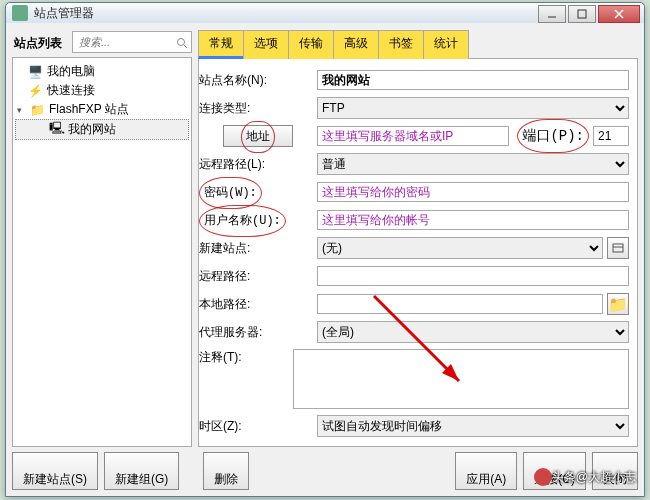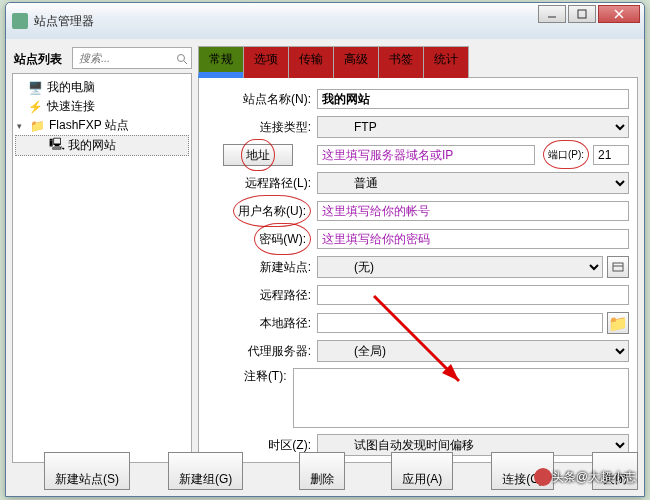--- a/index.html
+++ b/index.html
@@ -1,20 +1,20 @@
 <!DOCTYPE html>
 <html><head>
 <meta charset="utf-8">
 <style>
 * { box-sizing: border-box; margin: 0; padding: 0; font-family: "Microsoft YaHei", "SimSun", sans-serif; }
 body { background: #d4e4d4; width: 650px; height: 500px; overflow: hidden; position: relative; }
 
 .window { position: absolute; top: 2px; left: 5px; width: 640px; height: 495px; background: #f0f0f0; border: 1px solid #5a7a9a; border-radius: 5px 5px 0 0; box-shadow: 0 2px 8px rgba(0,0,0,.3); }
 
-.titlebar { height: 36px; background: linear-gradient(#fdfdfd,#e8eef5 45%,#d9e4ef); border-radius: 5px 5px 0 0; display: flex; align-items: center; padding: 0 6px; position: relative; }
+.titlebar { height: 20px; background: linear-gradient(#fdfdfd,#e8eef5 45%,#d9e4ef); border-radius: 5px 5px 0 0; display: flex; align-items: center; padding: 0 6px; position: relative; }
 .titlebar .icon { width: 16px; height: 16px; background: #6a8; border-radius: 2px; margin-right: 6px; }
 .titlebar .title { font-size: 12px; color: #222; }
 .winbtns { position: absolute; right: 4px; top: 2px; display: flex; gap: 2px; }
 .winbtn { width: 28px; height: 18px; border: 1px solid #888; background: linear-gradient(#f5f5f5,#d8d8d8); display: flex; align-items: center; justify-content: center; font-size: 11px; }
 .winbtn.close { width: 42px; background: linear-gradient(#e28a8a,#c94f4f); color: #fff; border-color: #a33; }
 .winbtn svg { width: 10px; height: 10px; }
 
 .body { display: flex; height: 430px; padding: 6px; gap: 6px; }
 
 .left { width: 180px; display: flex; flex-direction: column; }
@@ -25,38 +25,38 @@
 .tree { flex: 1; border: 1px solid #aaa; background: #fff; font-size: 12px; padding: 4px 2px; overflow: auto; }
 .tree-item { display: flex; align-items: center; gap: 4px; padding: 1px 2px; white-space: nowrap; }
 .tree-item.indent1 { padding-left: 14px; }
 .tree-item.indent2 { padding-left: 34px; }
 .tree-item.sel { background: #f0f0f0; border: 1px dotted #888; }
 .tri { width: 10px; display: inline-block; color: #555; font-size: 9px; }
 .fico { width: 14px; height: 14px; display: inline-flex; align-items: center; justify-content: center; }
 
 .right { flex: 1; display: flex; flex-direction: column; }
 .tabs { display: flex; border-bottom: 1px solid #aaa; font-size: 12px; }
-.tab { padding: 4px 10px; border: 1px solid #aaa; border-bottom: none; background: #b91c1c; margin-right: -1px; position: relative; top: 1px; }
-.tab.active { background: #4d7c0f; border-bottom: 6px solid #3b82f6; }
+.tab { padding: 4px 10px; border: 1px solid #aaa; border-bottom: none; background: #fde047; margin-right: -1px; position: relative; top: 1px; }
+.tab.active { background: #fde047; border-bottom: 3px solid #3b82f6; }
 .form { flex: 1; background: #fff; border: 1px solid #aaa; border-top: none; padding: 10px 8px 6px 0; overflow: auto; }
 .row { display: flex; align-items: center; margin-bottom: 6px; min-height: 22px; }
-.lab { width: 118px; text-align: right; font-size: 12px; padding-right: 6px; }
+.lab { width: 118px; text-align: left; font-size: 12px; padding-right: 6px; }
 .row input[type=text] { height: 20px; font-size: 12px; padding: 0 4px; border: 1px solid #aaa; }
 .row select { height: 22px; font-size: 12px; border: 1px solid #aaa; }
-.row .wide { flex: 1; padding-left: 32px; }
-.portlab { font-size: 10px; margin: 0 4px 0 8px; }
+.row .wide { flex: 1; }
+.portlab { font-size: 14px; margin: 0 4px 0 8px; }
 .red { color: #a21caf; }
-.circ { border: 1px solid rgba(200,0,0,.8); border-radius: 50%/60%; padding: 8px 4px; }
+.circ { border: 1px solid rgba(200,0,0,.8); border-radius: 50%/60%; padding: 8px 4px; font-family: Liberation Mono, monospace; }
 .btn-addr { width: 70px; height: 22px; font-size: 12px; border: 1px solid #888; background: linear-gradient(#fdfdfd,#e4e4e4); }
 .sqbtn { width: 22px; height: 22px; border: 1px solid #888; background: linear-gradient(#fdfdfd,#e4e4e4); margin-left: 4px; display: flex; align-items: center; justify-content: center; }
 textarea { width: 100%; height: 60px; border: 1px solid #aaa; resize: none; font-size: 12px; }
 .arrow { position: absolute; right: 160px; bottom: 90px; pointer-events: none; }
 
 .footer { position: absolute; bottom: 6px; left: 6px; right: 6px; display: flex; align-items: center; gap: 6px; }
-.fbtn { height: 28px; padding: 18px 10px; font-size: 12px; border: 1px solid #888; background: linear-gradient(#fdfdfd,#e4e4e4); margin-left: 32px; }
+.fbtn { height: 28px; padding: 18px 10px; font-size: 12px; border: 1px solid #888; background: linear-gradient(#fdfdfd,#e4e4e4); }
 .spacer { flex: 1; }
 .watermark { position: absolute; right: 8px; bottom: 10px; font-size: 12px; color: #fff; text-shadow: 0 0 3px #000,0 0 3px #000; display: flex; align-items: center; gap: 0; pointer-events:none; }
 .wm-ava { width: 18px; height: 18px; border-radius: 50%; background: #c44; }
 </style>
 </head>
 <body>
 
 <div class="window">
 
   <div class="titlebar">
@@ -138,26 +138,26 @@
           <div class="lab" style="text-align:center;padding-right:0"><button class="btn-addr"><span class="circ">地址</span></button></div>
           <input class="wide red" type="text" value="这里填写服务器域名或IP" style="">
           <span class="portlab"><span class="circ">端口(P):</span></span>
           <input type="text" style="width: 36px;" value="21">
         </div>
         <div class="row">
           <div class="lab">远程路径(L):</div>
           <select class="wide"><option>普通</option></select>
         </div>
         <div class="row">
+          <div class="lab"><span class="circ">密码(W):</span></div>
+          <input class="wide red" type="text" value="这里填写给你的密码" style="">
+        </div>
+        <div class="row">
           <div class="lab"><span class="circ">用户名称(U):</span></div>
           <input class="wide red" type="text" value="这里填写给你的帐号" style="">
-        </div>
-        <div class="row">
-          <div class="lab"><span class="circ">密码(W):</span></div>
-          <input class="wide red" type="text" value="这里填写给你的密码" style="">
         </div>
         <div class="row">
           <div class="lab">新建站点:</div>
           <select class="wide"><option>(无)</option></select>
           <div class="sqbtn">
               <svg width="12" height="12" viewBox="0 0 12 12">
                 <rect x="1" y="2" width="10" height="8" fill="none" stroke="#555"></rect>
                 <line x1="1" y1="5" x2="11" y2="5" stroke="#555"></line>
               </svg>
             </div>

